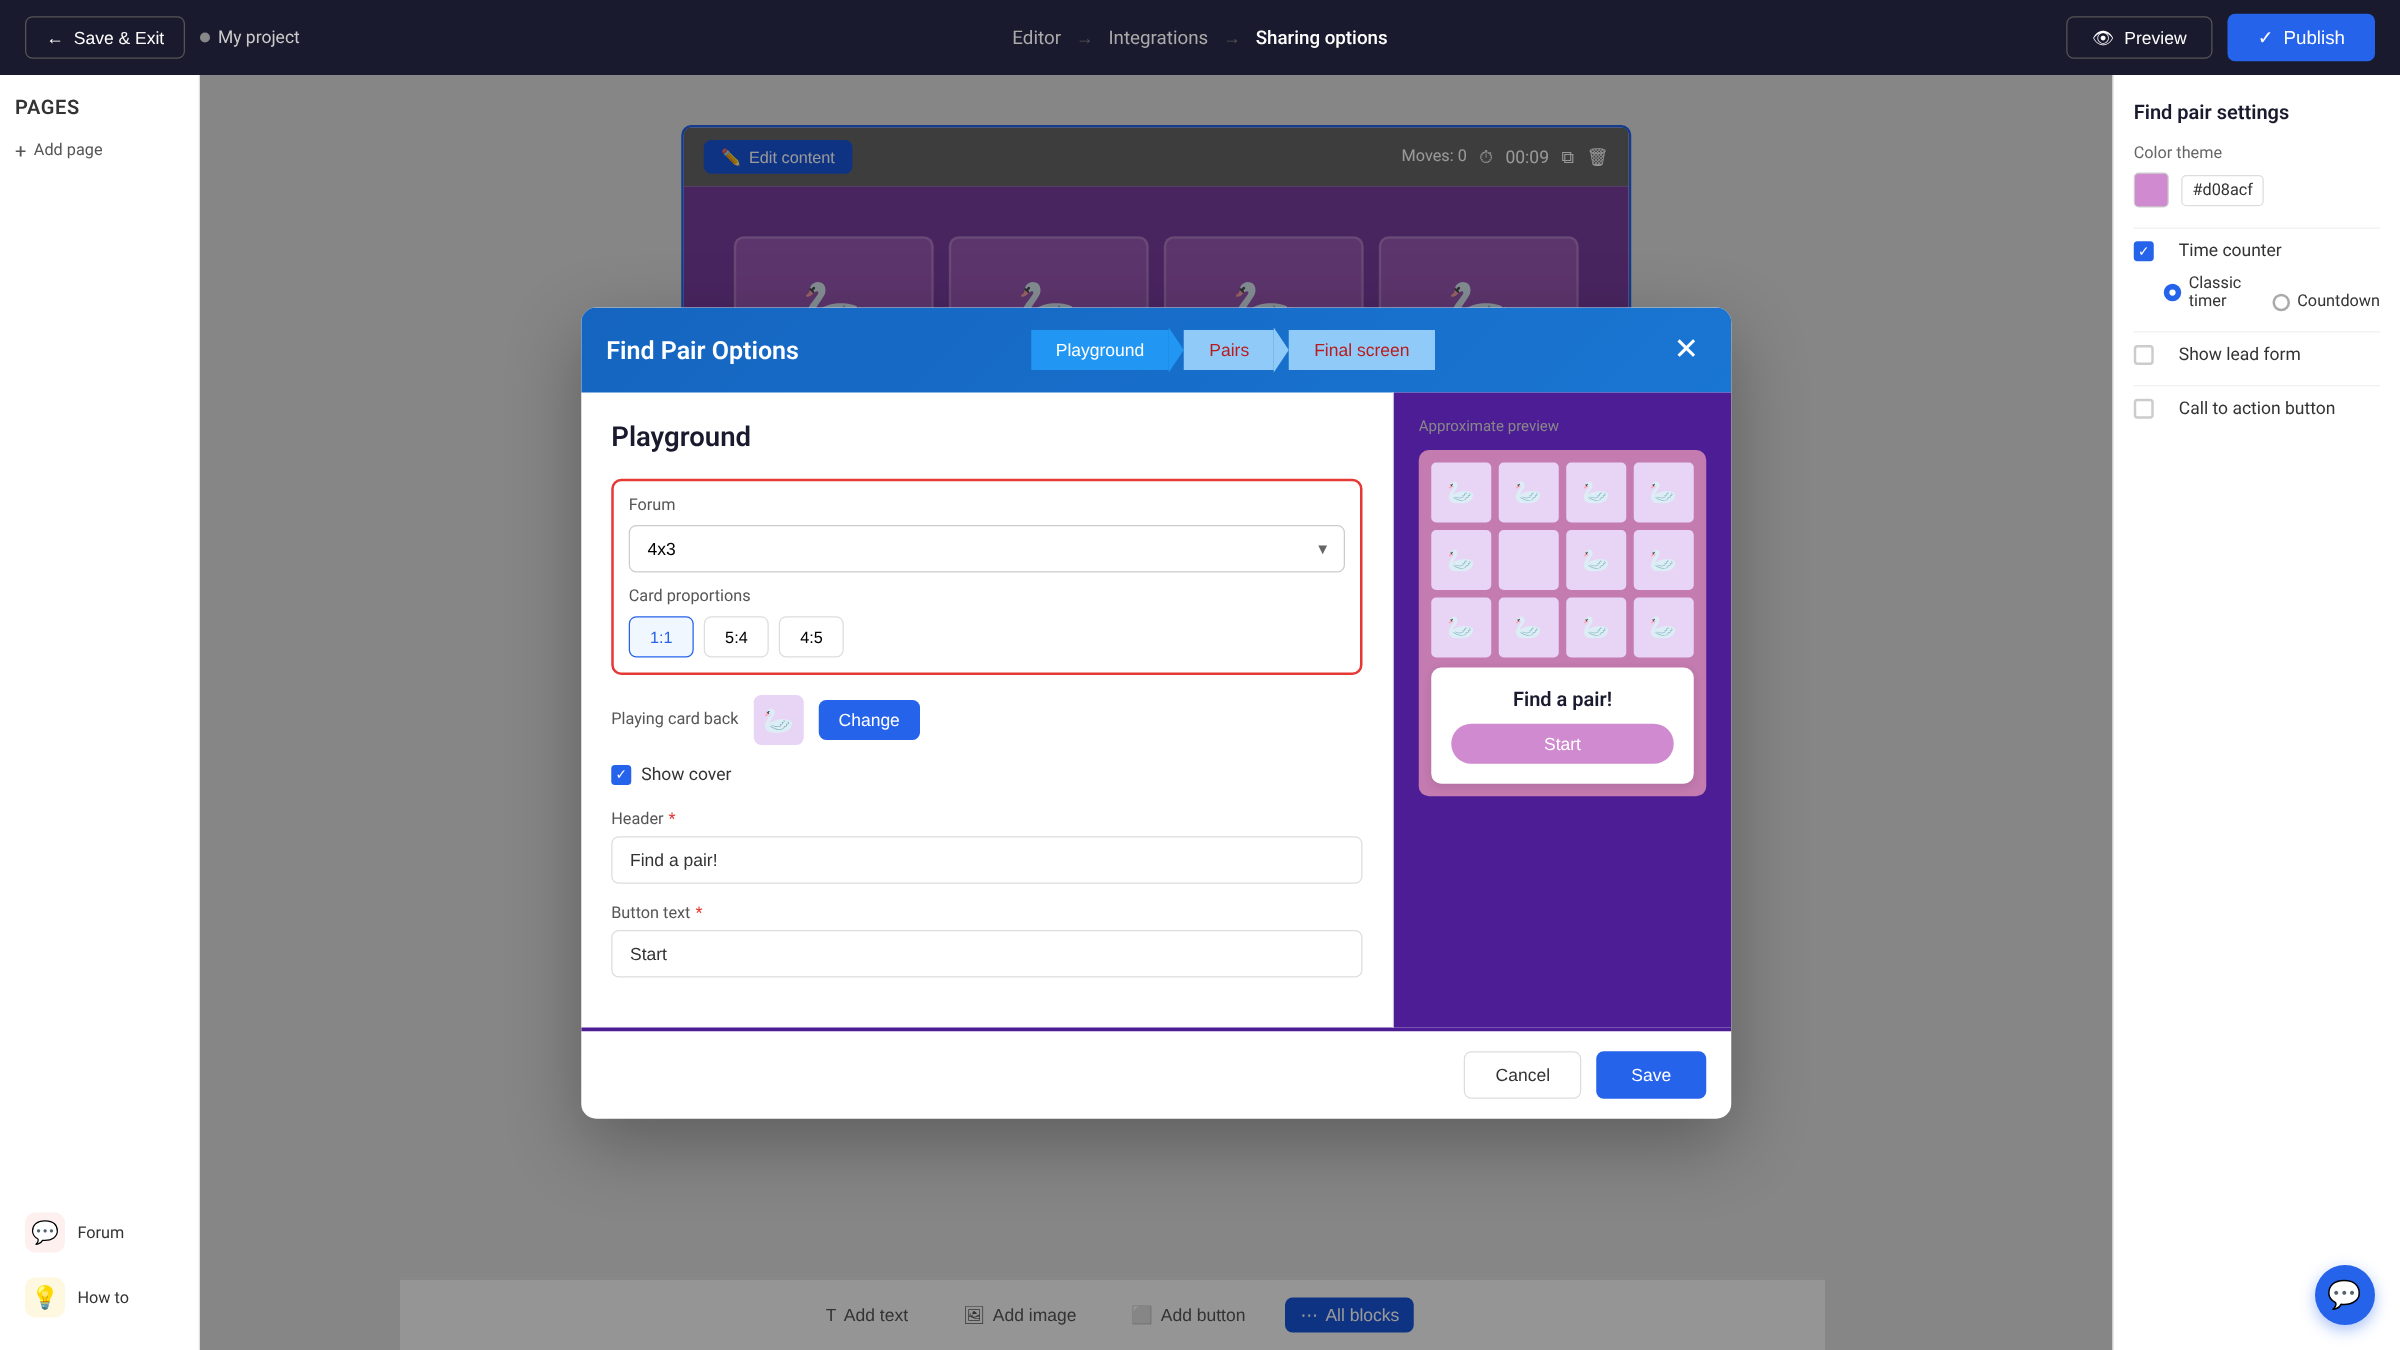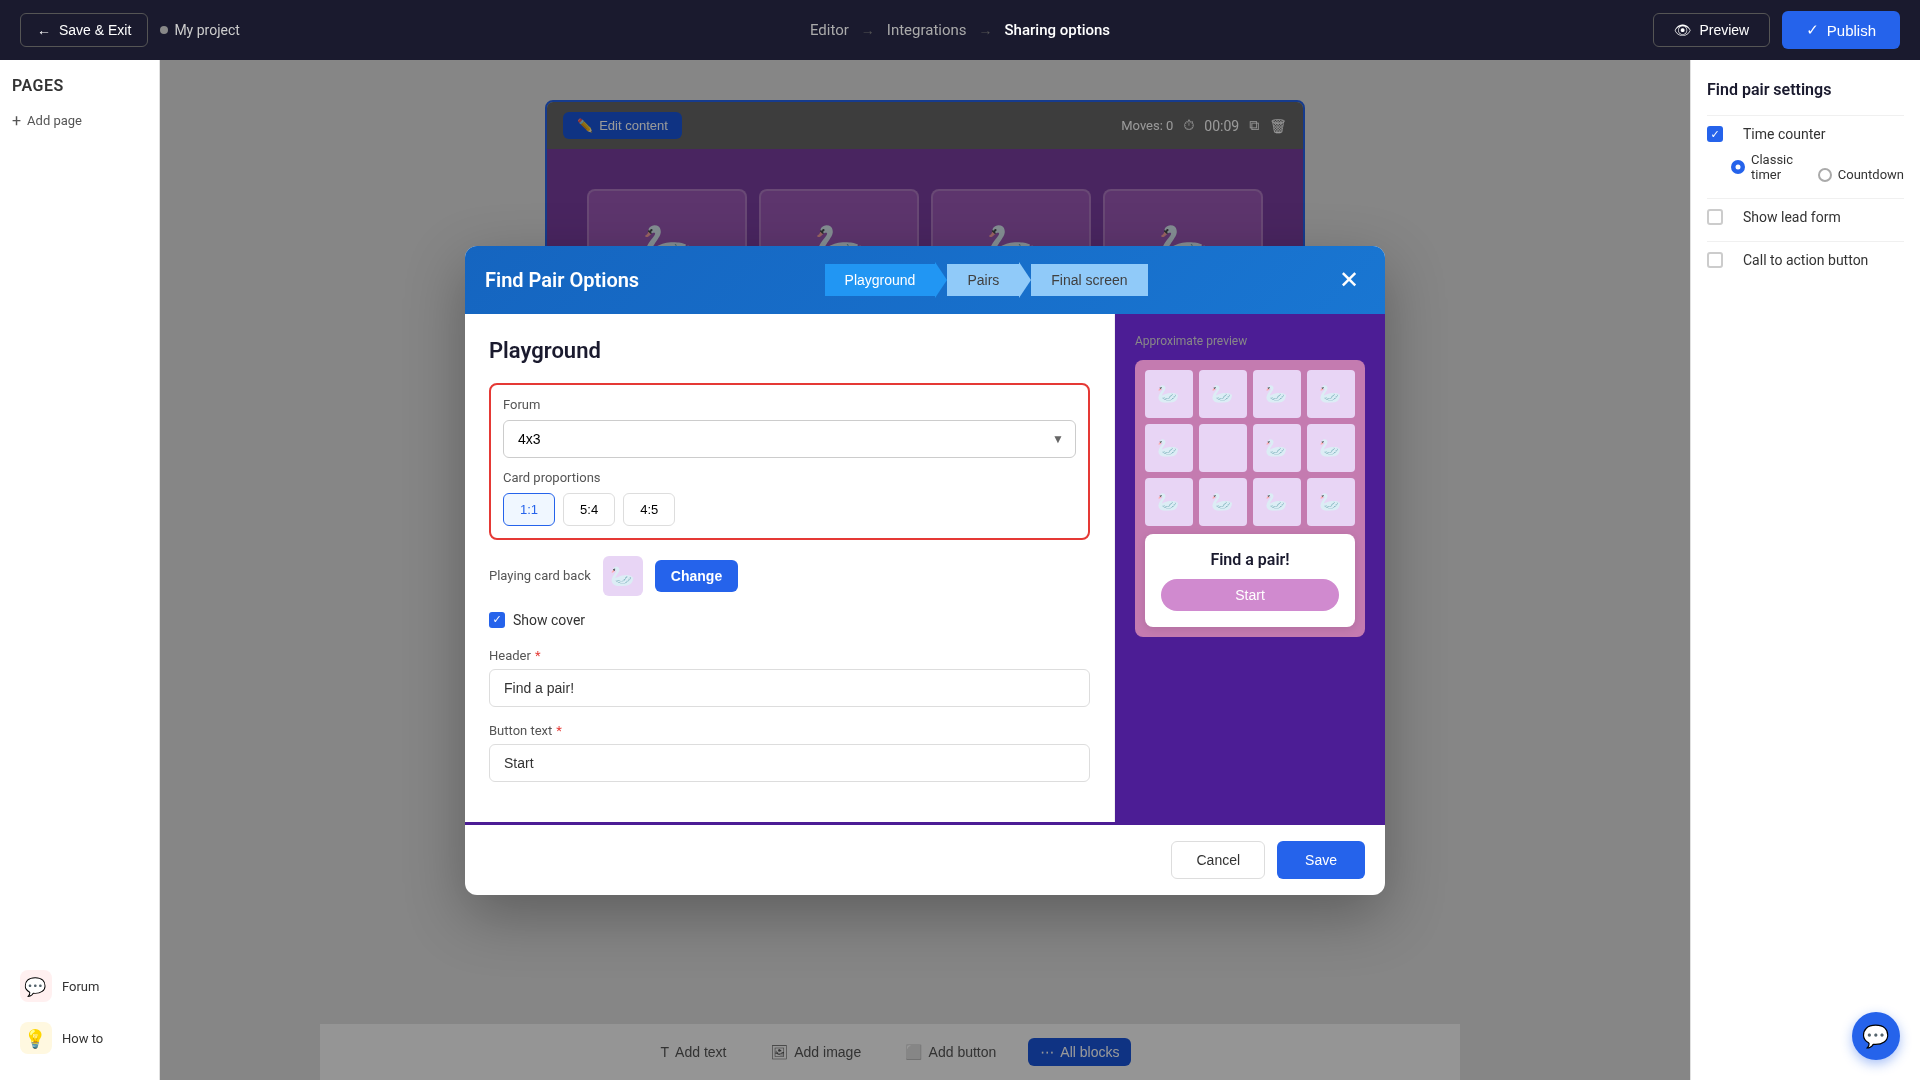--- a/index.html
+++ b/index.html
@@ -143,21 +143,21 @@
       background: linear-gradient(135deg, #1565c0, #1976d2);
       padding: 16px 20px; display: flex; align-items: center; justify-content: space-between;
     }
     .modal-title { color: #fff; font-size: 20px; font-weight: 600; }
     .modal-steps { display: flex; align-items: center; gap: 0; }
     .step-btn {
       padding: 8px 20px; font-size: 14px; font-weight: 500; cursor: pointer;
       border: none; position: relative;
     }
     .step-btn.active { background: #2196f3; color: #fff; }
-    .step-btn.inactive { background: #90caf9; color: #404040; }
+    .step-btn.inactive { background: #90caf9; color: #b91c1c; }
     .step-arrow {
       width: 0; height: 0;
       border-top: 18px solid transparent;
       border-bottom: 18px solid transparent;
       border-left: 12px solid #2196f3;
     }
     .step-arrow.inactive { border-left-color: #90caf9; }
     .modal-close {
       background: transparent; border: none; color: #fff; font-size: 24px; cursor: pointer;
       width: 32px; height: 32px; display: flex; align-items: center; justify-content: center;
@@ -203,21 +203,21 @@
     .show-cover-label { font-size: 14px; color: #333; }
     .text-input {
       width: 100%; padding: 10px 14px; border: 1px solid #ddd; border-radius: 6px;
       font-size: 14px; color: #333; outline: none;
     }
     .playing-card-row { display: flex; align-items: center; gap: 12px; margin-bottom: 16px; }
     .playing-card-label { font-size: 13px; color: #555; }
     .card-preview { width: 40px; height: 40px; border-radius: 6px; background: #e8d5f5; overflow: hidden; display: flex; align-items: center; justify-content: center; font-size: 20px; }
     .change-btn {
       background: #2563eb; color: #fff; border: none; padding: 8px 16px;
-      border-radius: 6px; font-size: 14px; cursor: pointer; font-weight: bold;
+      border-radius: 6px; font-size: 14px; cursor: pointer;
     }
     .preview-label { font-size: 12px; color: #888; margin-bottom: 12px; }
     .preview-grid { display: grid; grid-template-columns: repeat(4, 1fr); gap: 6px; margin-bottom: 8px; }
     .preview-card {
       background: #e8d5f5; border-radius: 4px; height: 48px;
       display: flex; align-items: center; justify-content: center; font-size: 18px;
     }
     .preview-overlay {
       background: #fff; border-radius: 8px; padding: 16px;
       text-align: center; margin-top: 4px; box-shadow: 0 2px 8px rgba(0,0,0,0.1);
@@ -473,20 +473,27 @@
             <span>Save</span>
           </button>
         </div>
       </div>
     </div>
   </div>
 
   <div class="right-panel">
     <div class="right-panel-title">Find pair settings</div>
 
+    <div class="panel-section">
+      <div class="panel-label">Color theme</div>
+      <div class="color-row">
+        <div class="color-swatch"></div>
+        <span class="color-hex">#d08acf</span>
+      </div>
+    </div>
 
     <div class="divider"></div>
 
     <div class="panel-section">
       <div class="checkbox-row">
         <div class="checkbox-blue"></div>
         <span class="checkbox-label">Time counter</span>
       </div>
       <div class="radio-group">
         <div class="radio-row">

